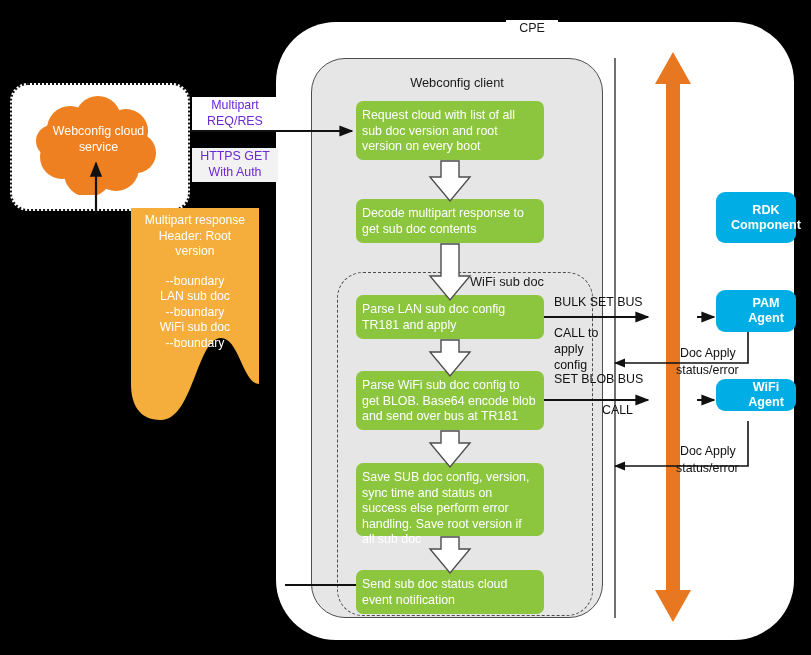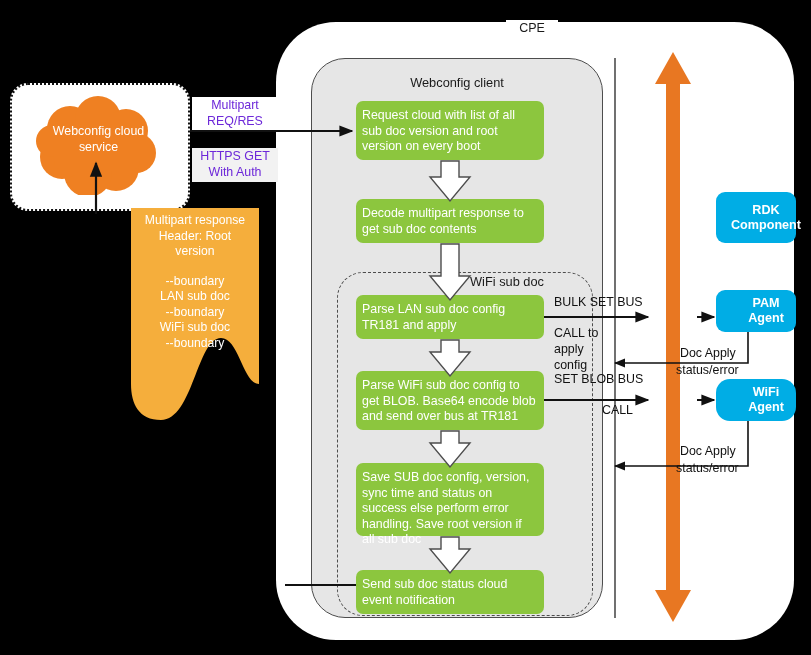--- a/index.html
+++ b/index.html
@@ -37,21 +37,21 @@
   .g4{left:356px;top:371px;width:188px;height:59px;}
   .g5{left:356px;top:463px;width:188px;height:73px;}
   .g6{left:356px;top:570px;width:188px;height:44px;}
 
   
   .bbox{background:#00ade5;border-radius:9px;color:#ffffff;font-size:12.6px;
         line-height:15px;display:flex;align-items:center;justify-content:center;
         text-align:center;font-weight:bold;padding-left:20px;}
   .b1{left:716px;top:192px;width:80px;height:51px;}
   .b2{left:716px;top:290px;width:80px;height:42px;}
-  .b3{left:716px;top:379px;width:80px;height:42px;border-radius:14px;}
+  .b3{left:716px;top:379px;width:80px;height:32px;}
 
   
   .cloud-shape{left:36px;top:95px;width:125px;height:100px;}
   .cloud-text{left:36px;top:123px;width:125px;height:40px;color:#ffffff;
               font-size:12.4px;line-height:16px;text-align:center;}
 
   
   .doc-shape{left:131px;top:208px;width:128px;height:212px;}
   .doc-text{left:133px;top:213px;width:124px;color:#ffffff;font-size:12.2px;
             line-height:15.5px;text-align:center;}

